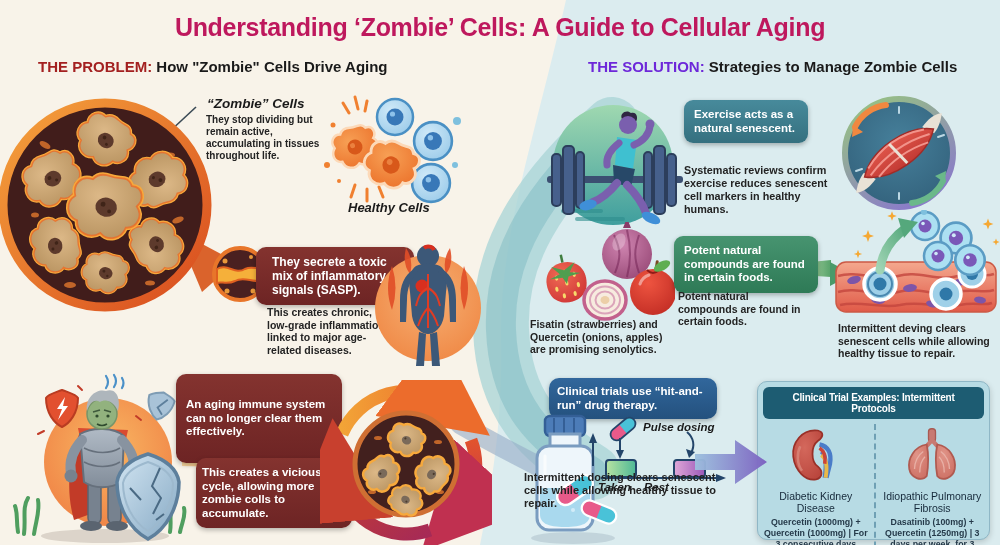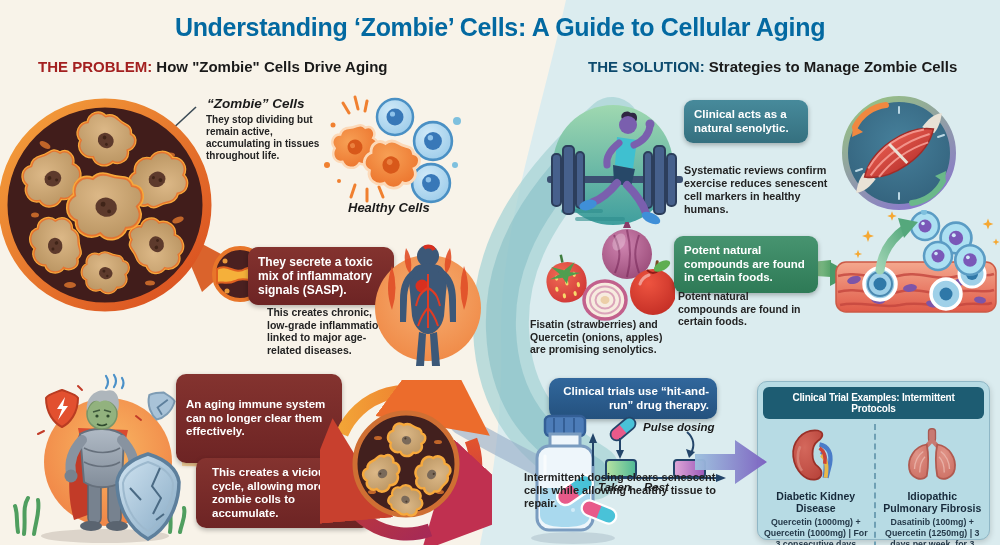--- a/index.html
+++ b/index.html
@@ -1,37 +1,37 @@
 <!DOCTYPE html>
 <html><head>
 <meta charset="utf-8">
 <style>
   html,body{margin:0;padding:0;background:#888;}
   .stage{position:relative;width:1000px;height:545px;overflow:hidden;
          font-family:"Liberation Sans",sans-serif;background:#dbecef;}
   .abs{position:absolute;}
-  .title{width:1000px;text-align:center;font-size:25px;font-weight:700;color:#0369a1;letter-spacing:-0.3px;}
+  .title{width:1000px;text-align:center;font-size:25px;font-weight:700;color:#be185d;letter-spacing:-0.3px;}
   .sechead{font-size:15px;font-weight:700;color:#1a1a1a;white-space:nowrap;}
   .sechead .red{color:#a32020;margin-top:24px;}
-  .sechead .teal{color:#0c4a6e;}
+  .sechead .teal{color:#6d28d9;}
   .box{color:#fff;font-weight:700;border-radius:10px;box-shadow:0 2px 5px rgba(0,0,0,.28);line-height:1.18;}
   .maroon{background:linear-gradient(180deg,#84332f,#6d2424);}
   .tealbox{background:linear-gradient(180deg,#478a9b,#35707f);border-radius:9px;}
   .greenbox{background:linear-gradient(180deg,#479470,#2e7a56);border-radius:9px;}
-  .bluebox{background:linear-gradient(180deg,#31679c,#24517e);text-align:right;}
+  .bluebox{background:linear-gradient(180deg,#31679c,#24517e);text-align:left;}
   .cap{font-weight:700;color:#232323;line-height:1.2;}
   .ctr{text-align:left;}
   .lbl{font-weight:700;color:#1a1a1a;font-style:italic;}
   .panel{background:#b7dbe4;border-radius:10px;border:1px solid #8fb7c6;box-shadow:0 2px 6px rgba(0,0,0,.18);}
   .panel-head{background:#1d5c72;border-radius:6px;color:#fff;font-weight:700;
               font-size:10px;text-align:center;padding:5px 8px;margin:5px;letter-spacing:-0.2px;}
   .pcols{display:flex;}
   .pcol{width:50%;text-align:center;padding:2px 4px 6px 4px;box-sizing:border-box;}
   .pcol+.pcol{border-left:2px dashed #6fa0b4;}
-  .pcol-title{font-size:10.5px;font-weight:700;color:#16293a;line-height:1.15;margin-top:2px;}
+  .pcol-title{font-size:10.5px;font-weight:400;color:#16293a;line-height:1.15;margin-top:2px;}
   .pcol-desc{font-size:8.8px;font-weight:600;color:#253a4a;line-height:1.25;margin-top:3px;}
 </style>
 </head>
 <body>
 
 <div class="stage">
 
   <svg class="abs" style="left:0;top:0" width="1000" height="545">
     <rect width="1000" height="545" fill="#dbecef"></rect>
     <path d="M0,0 L566,0 C534,140 499,240 501,340 C503,430 489,498 480,545 L0,545 Z" fill="#f8f3e9"></path>
@@ -150,21 +150,21 @@
   <div class="abs lbl ctr" style="left:348px;top:200px;width:112px;font-size:13px">Healthy Cells</div>
 
   <svg class="abs" style="left:211px;top:245px" width="58" height="58" viewBox="0 0 58 58">
     <circle cx="29" cy="29" r="26" fill="#4a2020" stroke="#e8762a" stroke-width="4"></circle>
     <path d="M6,24 C16,18 24,30 34,24 C42,20 48,26 53,22 L53,34 C44,40 34,30 24,36 C16,40 10,36 6,38 Z" fill="#f5b03a" stroke="#e06020" stroke-width="2"></path>
     <circle cx="14" cy="16" r="2.5" fill="#e8983a"></circle>
       <circle cx="40" cy="12" r="2" fill="#e8983a"></circle>
     <circle cx="16" cy="46" r="2.5" fill="#e8983a"></circle>
       <circle cx="42" cy="46" r="2.5" fill="#e8983a"></circle>
   </svg>
-  <div class="abs box maroon" style="left:248px;top:247px;width:126px;font-size:12px;padding:8px 10px">They secrete a toxic mix of inflammatory signals (SASP).</div>
+  <div class="abs box maroon" style="left:256px;top:247px;width:126px;font-size:12px;padding:8px 16px">They secrete a toxic mix of inflammatory signals (SASP).</div>
   <div class="abs cap" style="left:267px;top:306px;width:122px;font-size:10.5px">This creates chronic, low-grade inflammation linked to major age-related diseases.</div>
 
   <svg class="abs" style="left:372px;top:230px" width="112" height="142" viewBox="0 0 112 142">
     <defs>
       <radialGradient id="ibG" cx="0.5" cy="0.4" r="0.8">
         <stop offset="0" stop-color="#f6b074"></stop>
           <stop offset="1" stop-color="#ee7f3a"></stop>
       </radialGradient>
     </defs>
     <circle cx="56" cy="78" r="53" fill="url(#ibG)"></circle>
@@ -258,21 +258,21 @@
         <path d="M112,8 q3,5 0,10"></path>
     </g>
     <g stroke="#c23b28" stroke-width="2" stroke-linecap="round">
       <path d="M28,64 l6,-3"></path>
         <path d="M126,46 l5,4"></path>
         <path d="M68,16 l4,4"></path>
     </g>
   </svg>
 
   <div class="abs box maroon" style="left:176px;top:374px;width:146px;font-size:11.5px;padding:24px 10px">An aging immune system can no longer clear them effectively.</div>
-  <div class="abs box maroon" style="left:196px;top:458px;width:144px;font-size:11.5px;padding:8px 16px">This creates a vicious cycle, allowing more zombie colls to accumulate.</div>
+  <div class="abs box maroon" style="left:196px;top:458px;width:144px;font-size:11.5px;padding:8px 6px">This creates a vicious cycle, allowing more zombie colls to accumulate.</div>
 
   <svg class="abs" style="left:320px;top:380px" width="172" height="168" viewBox="0 0 172 168">
     <defs>
       <linearGradient id="cy1" x1="0" y1="0" x2="1" y2="0">
         <stop offset="0" stop-color="#f2a437"></stop>
           <stop offset="1" stop-color="#ec6c2c"></stop>
       </linearGradient>
       <linearGradient id="cy2" x1="0" y1="0" x2="0" y2="1">
         <stop offset="0" stop-color="#e2542c"></stop>
           <stop offset="1" stop-color="#c03050"></stop>
@@ -345,21 +345,21 @@
     <path d="M91,52 C100,48 106,42 107,33" stroke="#7a5fae" stroke-width="7" stroke-linecap="round" fill="none"></path>
     <circle cx="107" cy="31" r="4.5" fill="#7a5fae"></circle>
     <path d="M76,50 C67,57 63,65 64,72" stroke="#7a5fae" stroke-width="7" stroke-linecap="round" fill="none"></path>
     <path d="M70,72 L92,76 L88,94 L71,90 Z" fill="#274868"></path>
     <path d="M84,92 C93,101 99,109 103,120" stroke="#7a5fae" stroke-width="8" stroke-linecap="round" fill="none"></path>
     <ellipse cx="108" cy="125" rx="10" ry="5" fill="#3f8fd8" transform="rotate(25 108 125)"></ellipse>
     <path d="M74,90 C66,100 58,106 50,109" stroke="#7a5fae" stroke-width="8" stroke-linecap="round" fill="none"></path>
     <ellipse cx="45" cy="112" rx="9" ry="5" fill="#3f8fd8" transform="rotate(-15 45 112)"></ellipse>
   </svg>
 
-  <div class="abs box tealbox" style="left:684px;top:100px;width:104px;font-size:11.5px;padding:8px 10px">Clinical acts as a natural senolytic.</div>
+  <div class="abs box tealbox" style="left:684px;top:100px;width:104px;font-size:11.5px;padding:8px 10px">Exercise acts as a natural senescent.</div>
   <div class="abs cap" style="left:684px;top:164px;width:150px;font-size:10.8px">Systematic reviews confirm exercise reduces senescent cell markers in healthy humans.</div>
 
   <svg class="abs" style="left:840px;top:95px" width="122" height="120" viewBox="0 0 122 120">
     <defs>
       <linearGradient id="muRing" x1="0" y1="0" x2="0.6" y2="1">
         <stop offset="0" stop-color="#98c87c"></stop>
           <stop offset="1" stop-color="#8a7cc8"></stop>
       </linearGradient>
       <radialGradient id="muBg" cx="0.5" cy="0.4" r="0.8">
         <stop offset="0" stop-color="#46809b"></stop>
@@ -508,20 +508,21 @@
 
     <path d="M52,60 C54,42 64,28 78,18" fill="none" stroke="url(#tiAr)" stroke-width="9" stroke-linecap="round"></path>
     <path d="M70,8 L90,12 L76,28 Z" fill="#55a87c"></path>
 
     <use href="#tiStar" transform="translate(40,26)"></use>
     <use href="#tiStar" transform="translate(30,44) scale(0.7)"></use>
     <use href="#tiStar" transform="translate(64,6) scale(0.8)"></use>
     <use href="#tiStar" transform="translate(160,14) scale(0.9)"></use>
     <use href="#tiStar" transform="translate(168,32) scale(0.6)"></use>
   </svg>
+  <div class="abs cap ctr" style="left:838px;top:322px;width:156px;font-size:10.5px">Intermittent deving clears senescent cells while allowing healthy tissue to repair.</div>
 
   <div class="abs box bluebox" style="left:549px;top:378px;width:152px;font-size:11.5px;padding:7px 8px">Clinical trials use “hit-and-run” drug therapy.</div>
 
   <svg class="abs" style="left:523px;top:410px" width="100" height="135" viewBox="0 0 100 135">
     <ellipse cx="50" cy="128" rx="42" ry="6" fill="rgba(40,70,100,0.14)"></ellipse>
     <rect x="22" y="6" width="40" height="20" rx="5" fill="#4c7cb8" stroke="#345f96" stroke-width="2.5"></rect>
     <path d="M31,8 V24 M41,8 V24 M51,8 V24" stroke="#345f96" stroke-width="2"></path>
     <rect x="27" y="24" width="30" height="16" fill="#eef6fb" stroke="#7a9cc0" stroke-width="3"></rect>
     <rect x="14" y="36" width="56" height="84" rx="12" fill="#eef6fb" stroke="#7a9cc0" stroke-width="3"></rect>
     <path d="M17,78 L67,78 L67,104 C67,113 60,117 42,117 C24,117 17,113 17,104 Z" fill="#a9d9ee"></path>

